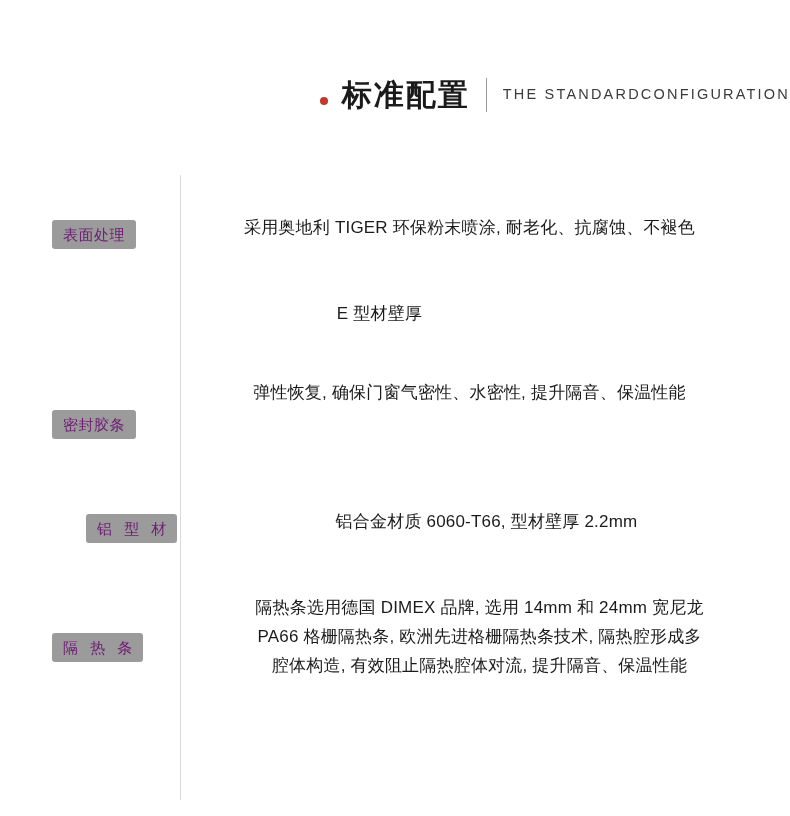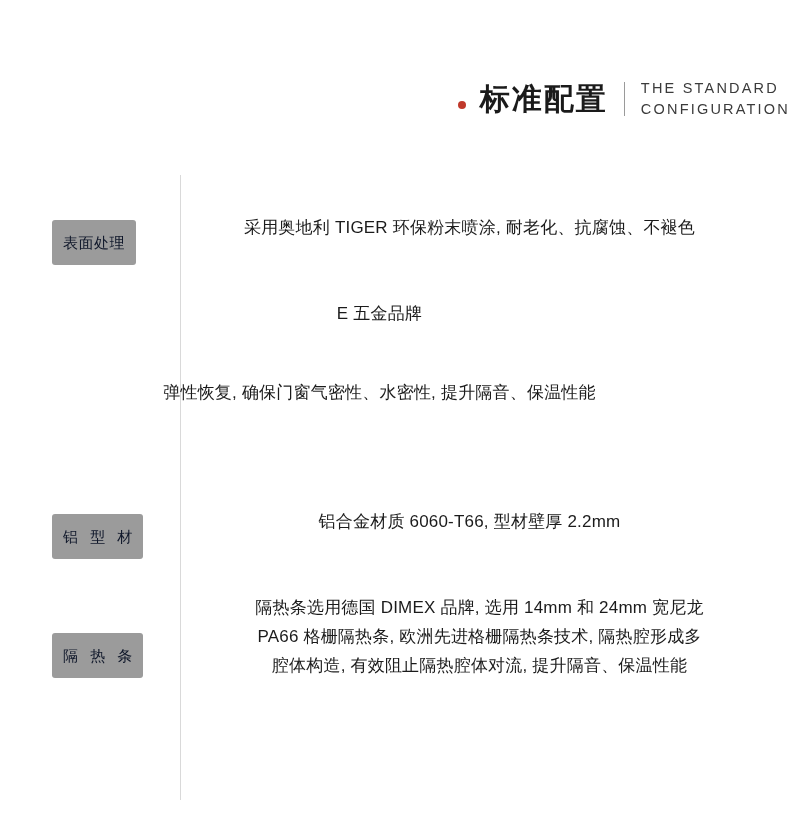--- a/index.html
+++ b/index.html
@@ -46,21 +46,21 @@
     line-height: 1;
   }
   .header-divider {
     width: 1px;
     height: 34px;
     background: #9a9a9a;
     margin: 0 16px;
   }
   .header-title-en {
     display: flex;
-    flex-direction: column;
+    flex-direction: row;
     justify-content: center;
     font-size: 14.5px;
     letter-spacing: 2.2px;
     color: #3b3b3b;
     line-height: 1.45;
   }
 
   
   .content {
     position: absolute;
@@ -90,24 +90,24 @@
   .label-cell {
     width: 180px;
     flex: 0 0 180px;
     display: flex;
     justify-content: flex-start;
     padding-left: 52px;
     box-sizing: border-box;
   }
   .label-chip {
     background: #9b9b9b;
-    color: #0f172a;
+    color: #701a75;
     font-size: 15px;
     line-height: 1;
-    padding: 15px 11px;
+    padding: 7px 11px;
     border-radius: 3px;
     white-space: nowrap;
     letter-spacing: 0.5px;
   }
   .label-chip.spaced {
     letter-spacing: 4px;
     padding-right: 7px;
   }
 
   .text-cell {
@@ -131,21 +131,21 @@
   .r0 .text-cell  { padding-top: 38px; }
 
   .r1 { height: 88px; }
   .r1 .label-cell { padding-top: 47px; }
   .r1 .text-cell  { padding-top: 40px; }
 
   .r2 { height: 120px; }
   .r2 .label-cell { padding-top: 63px; }
   .r2 .text-cell  { padding-top: 31px; }
 
-  .r3 { height: 94px; }
+  .r3 { height: 94px; margin-left: 34px; }
   .r3 .label-cell { padding-top: 47px; }
   .r3 .text-cell  { padding-top: 40px; }
 
   .r4 { height: 150px; }
   .r4 .label-cell { padding-top: 72px; }
   .r4 .text-cell  { padding-top: 32px; padding-left: 37px; }
 </style>
 </head>
 <body>
 
@@ -170,25 +170,28 @@
       <div class="label-cell">
         <span class="label-chip">表面处理</span>
       </div>
       <div class="text-cell">
         <p>采用奥地利 TIGER 环保粉末喷涂, 耐老化、抗腐蚀、不褪色</p>
       </div>
     </div>
 
     <div class="row r1">
       <div class="text-cell">
-        <p>E 五金品牌</p>
+        <p>E 型材壁厚</p>
       </div>
     </div>
 
     <div class="row r2">
+      <div class="label-cell">
+        <span class="label-chip">密封胶条</span>
+      </div>
       <div class="text-cell">
         <p>弹性恢复, 确保门窗气密性、水密性, 提升隔音、保温性能</p>
       </div>
     </div>
 
     <div class="row r3">
       <div class="label-cell">
         <span class="label-chip spaced">铝 型 材</span>
       </div>
       <div class="text-cell">

